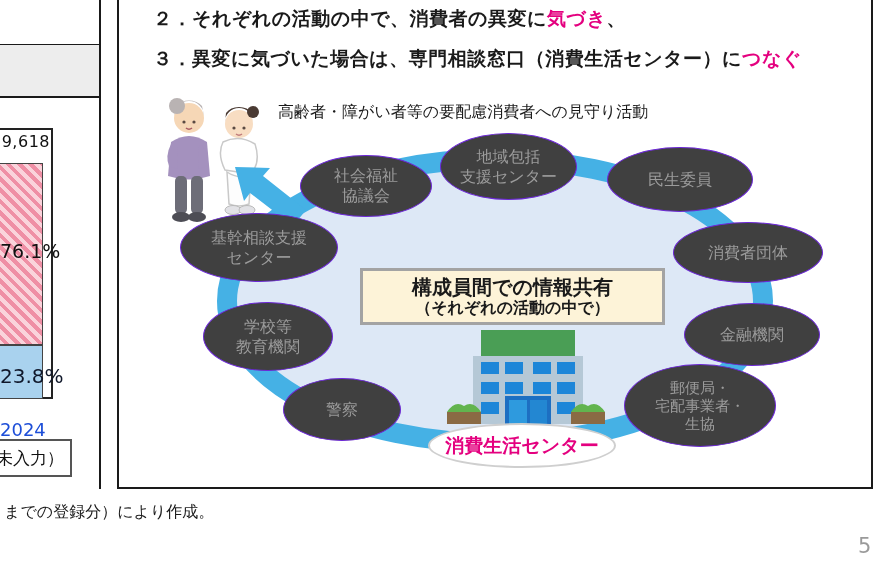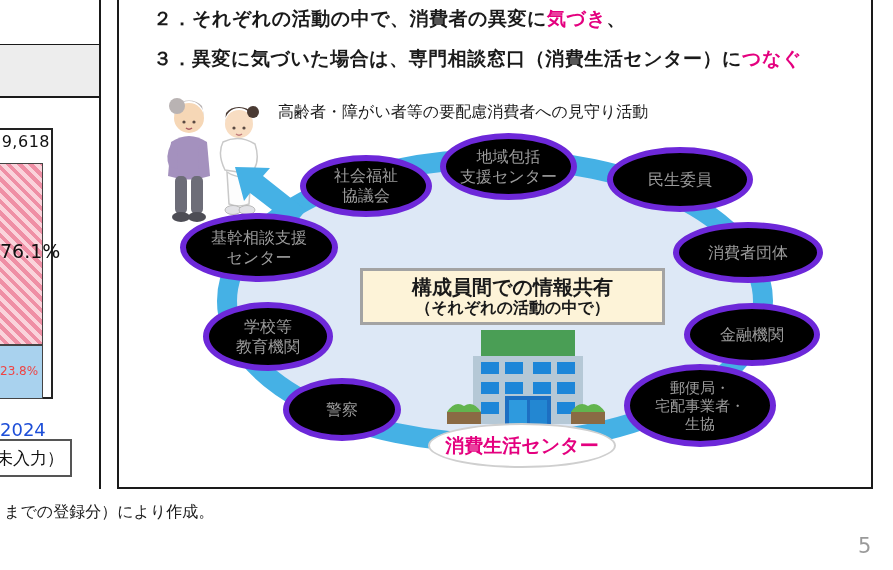--- a/index.html
+++ b/index.html
@@ -15,42 +15,42 @@
   #left-chartbox { left:-8px; top:128px; width:61px; height:271px;
     border:2px solid #222; background:#fff; }
   #left-chart-value { left:-6px; top:132px; width:56px; text-align:right;
     font-size:16px; color:#111; letter-spacing:.5px; }
   #left-bar-pink { left:-8px; top:163px; width:51px; height:182px;
     border:1px solid #444;
     background:repeating-linear-gradient(45deg,#ef8fa5 0 4px,#fad3db 4px 8px); }
   #left-bar-blue { left:-8px; top:345px; width:51px; height:54px;
     border:1px solid #444; background:#a9d2ee; }
   #left-pct-pink { left:0; top:240px; width:44px; font-size:19px; color:#111; }
-  #left-pct-blue { left:0; top:364px; width:44px; font-size:12px; color:#ef4444; }
+  #left-pct-blue { left:0; top:364px; width:44px; font-size:20px; color:#0f172a; }
   #left-xaxis { left:0; top:419px; font-size:18px; color:#1d4ed8; }
   #left-legendbox { left:-8px; top:439px; width:80px; height:38px;
     border:2px solid #555; background:#fff; display:flex; align-items:center;
     padding-left:2px; font-size:17px; color:#111; }
 
   
   #main-panel { left:117px; top:-4px; width:756px; height:493px;
     border:2px solid #1a1a1a; background:#fff; }
   .topline { left:34px; font-size:19px; font-weight:600; color:#1a1a1a;
     white-space:nowrap; letter-spacing:.5px; }
   #line2 { top:8px; }
   #line3 { top:48px; }
   .hl { color:#e4007f; font-weight:700; }
   .bd { font-weight:700; }
   #caption { left:159px; top:104px; font-size:16px; color:#1a1a1a; white-space:nowrap; }
 
   #people { left:38px; top:86px; }
 
   #ring-svg { left:0; top:0; width:756px; height:493px; }
 
-  .node { position:absolute; background:#000000; border:6px solid #6d28d9;
+  .node { position:absolute; background:#404040; border:1px solid #6d28d9;
     border-radius:50%; display:flex; align-items:center; justify-content:center;
     text-align:center; color:#9b9b9b; font-size:16px; line-height:1.25;
     white-space:pre-line; }
   #node-yubin { font-size:15px; line-height:1.2; }
 
   #center-box { left:241px; top:270px; width:305px; height:57px;
     background:#fdf3d8; border:3px solid #a3a3a3; display:flex;
     flex-direction:column; align-items:center; justify-content:center;
     color:#1a1a1a; text-align:center; }
   #center-box .l1 { font-size:20px; font-weight:700; line-height:1.15; }

